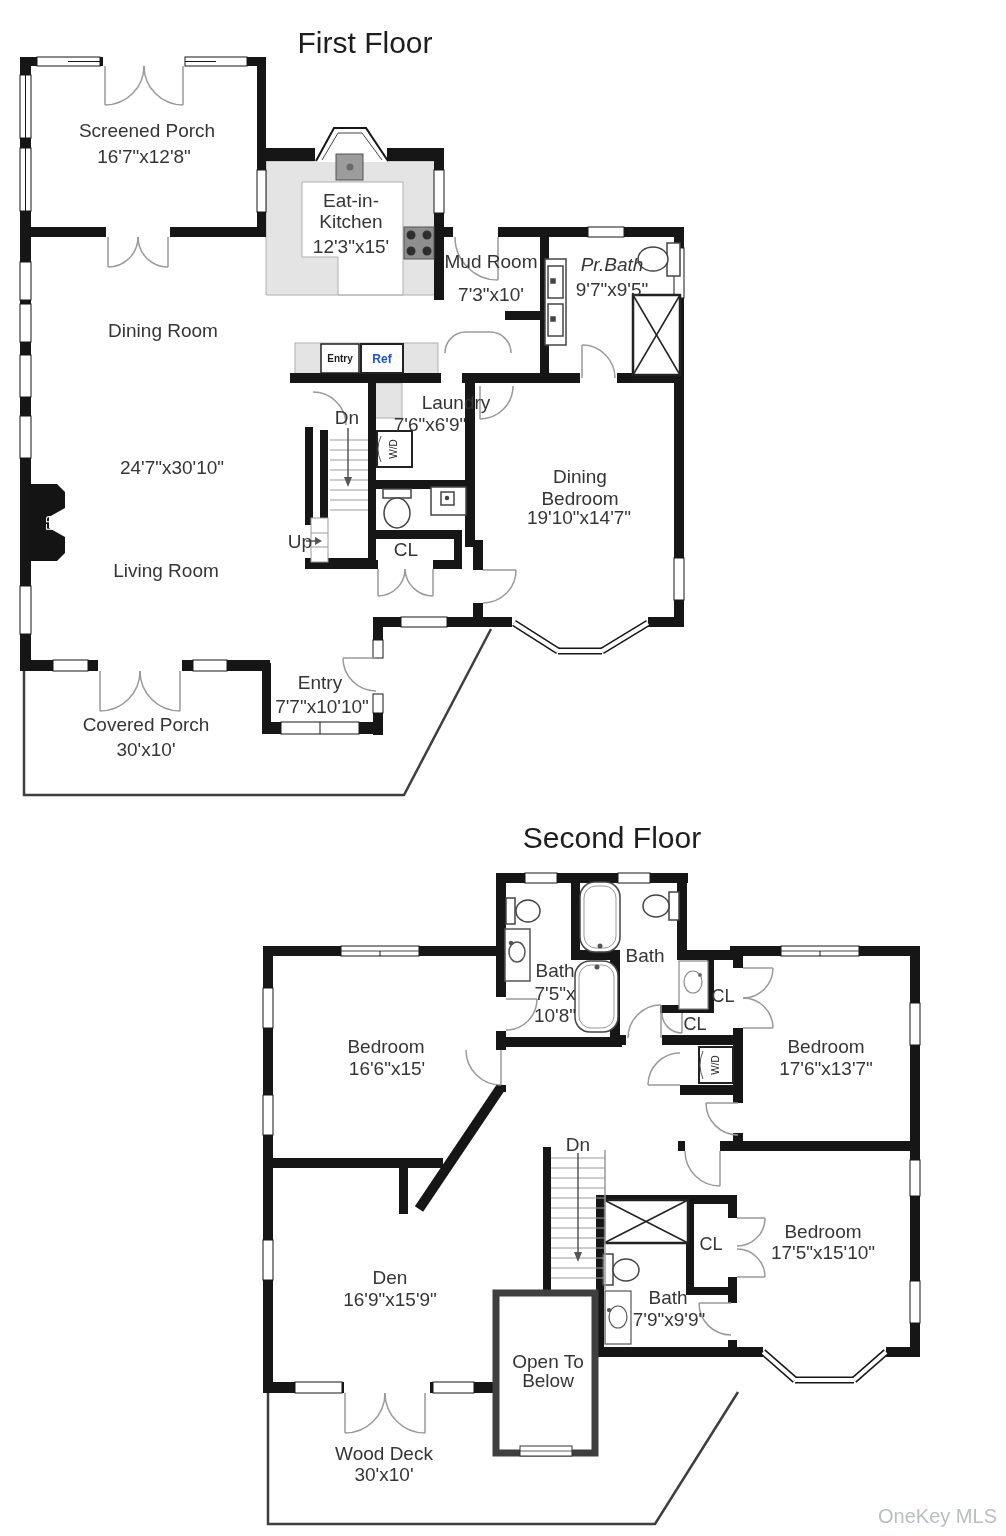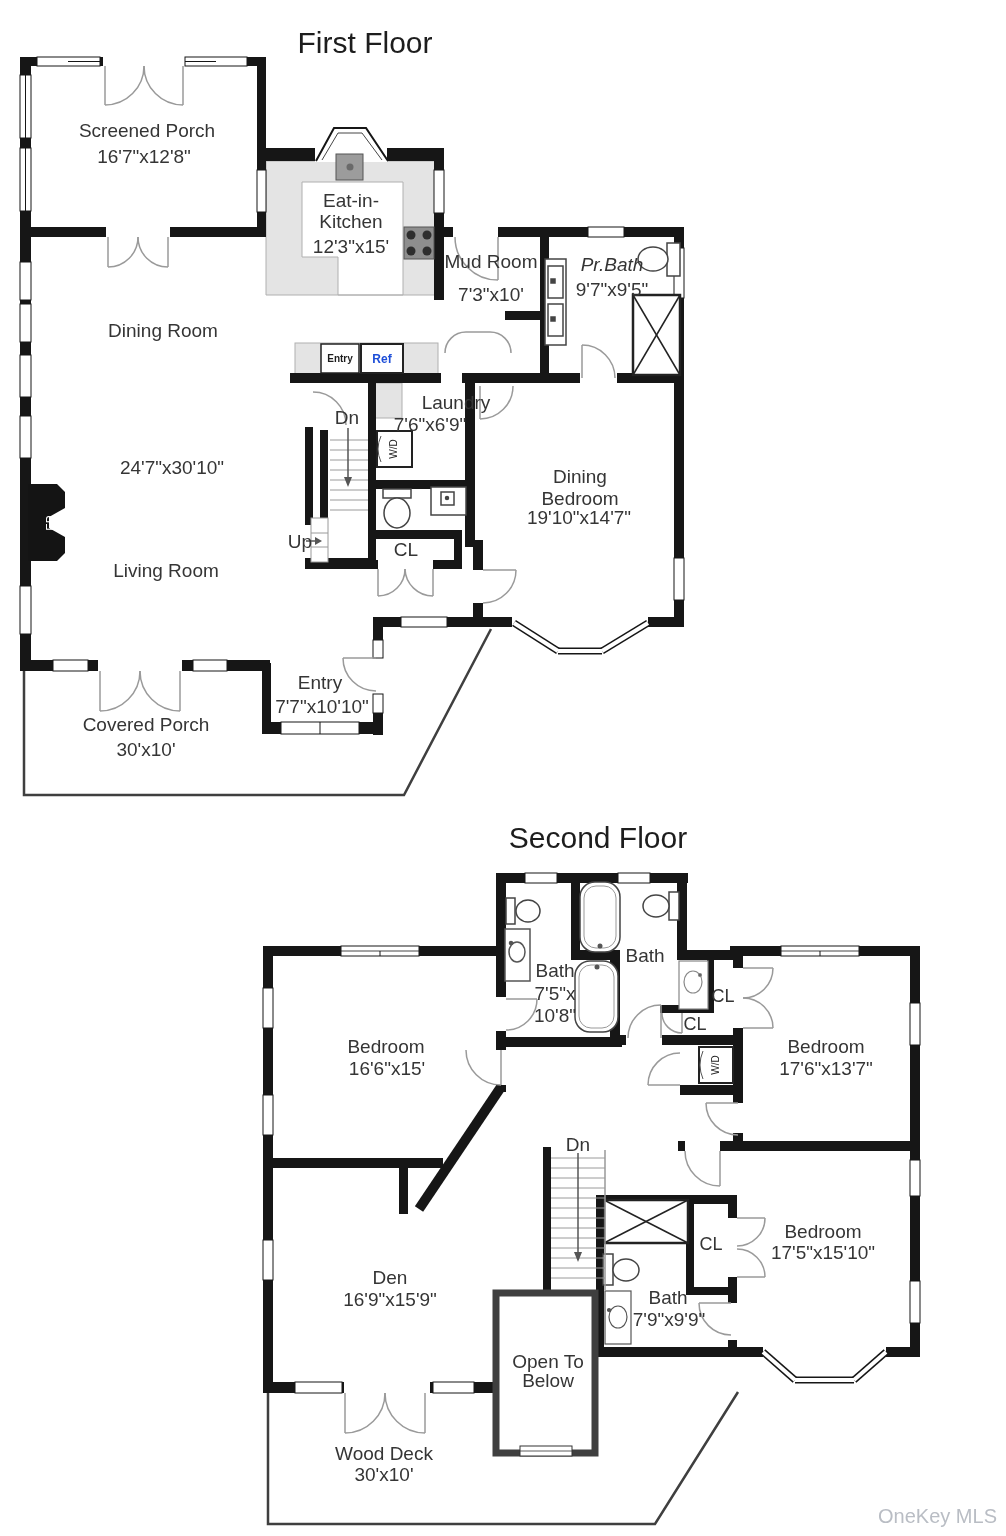--- a/index.html
+++ b/index.html
@@ -448,21 +448,21 @@
 <div class="lbl" style="left:322px;top:706px;">7'7"x10'10"</div>
 <div class="lbl" style="left:146px;top:724px;">Covered Porch</div>
 <div class="lbl" style="left:146px;top:749px;">30'x10'</div>
 <div class="lbl xs" style="left:340px;top:359px;">Entry</div>
 <div class="lbl xs2" style="left:382px;top:359px;">Ref</div>
 <div class="lbl rot" style="left:394px;top:449px;">W/D</div>
 <div class="lbl fp" style="left:51px;top:523px;">FP</div>
 <div class="lbl sm" style="left:347px;top:417px;">Dn</div>
 <div class="lbl sm" style="left:300px;top:541px;">Up</div>
 
-<div class="lbl t" style="left:598px;top:838px;">Second Floor</div>
+<div class="lbl t" style="left:612px;top:838px;">Second Floor</div>
 <div class="lbl" style="left:555px;top:970px;">Bath</div>
 <div class="lbl" style="left:555px;top:993px;">7'5"x</div>
 <div class="lbl" style="left:555px;top:1015px;">10'8"</div>
 <div class="lbl" style="left:645px;top:955px;">Bath</div>
 <div class="lbl cl" style="left:723px;top:996px;">CL</div>
 <div class="lbl cl" style="left:695px;top:1024px;">CL</div>
 <div class="lbl" style="left:386px;top:1046px;">Bedroom</div>
 <div class="lbl" style="left:387px;top:1068px;">16'6"x15'</div>
 <div class="lbl" style="left:826px;top:1046px;">Bedroom</div>
 <div class="lbl" style="left:826px;top:1068px;">17'6"x13'7"</div>

